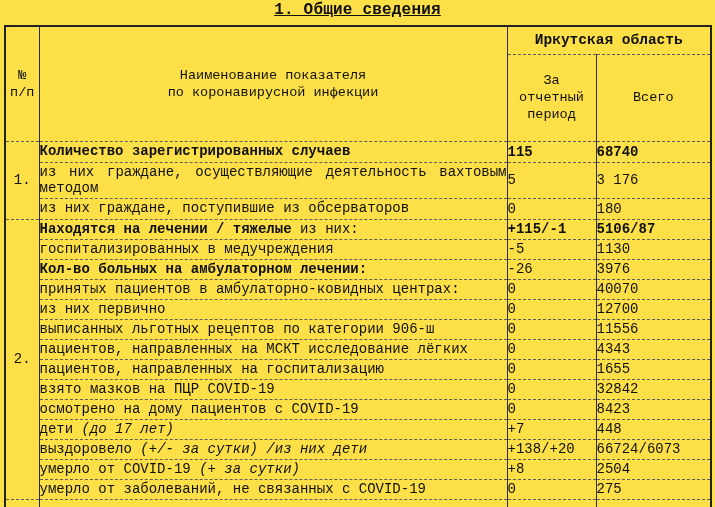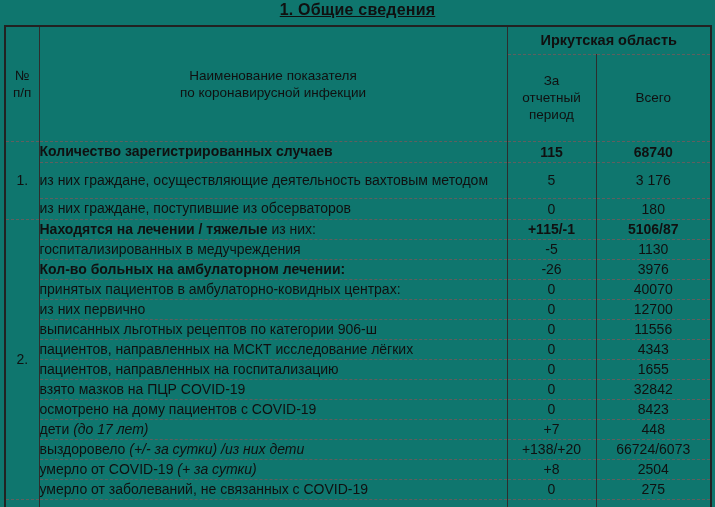--- a/index.html
+++ b/index.html
@@ -1,23 +1,23 @@
 <!DOCTYPE html>
 <html><head>
 <meta charset="utf-8">
 <style>
   html, body { margin: 0; padding: 0; }
   .page {
     position: relative;
     width: 715px;
     height: 507px;
     overflow: hidden;
-    background: #0f766e;
+    background: #fde047;
     color: #101010;
-    font-family: Liberation Sans, sans-serif;
+    font-family: Liberation Mono, monospace;
   }
   .title {
     position: absolute;
     top: 1px;
     left: 0;
     width: 100%;
     text-align: center;
     font-size: 16px;
     font-weight: bold;
     text-decoration: underline;
@@ -61,21 +61,21 @@
     vertical-align: middle;
   }
   td.lbl {
     font-size: 14px;
     padding: 1px 4px 1px 6px;
     line-height: 16.5px;
   }
   td.lbl .it { font-style: italic; }
   td.lbl .bp { font-weight: bold; }
   td.val {
-    text-align: center;
+    text-align: left;
     font-size: 14px;
   }
   .b { font-weight: bold; }
   .justify { text-align: justify; }
 
   
   tr.partial td { border-bottom: none; }
 </style>
 </head>
 <body>

